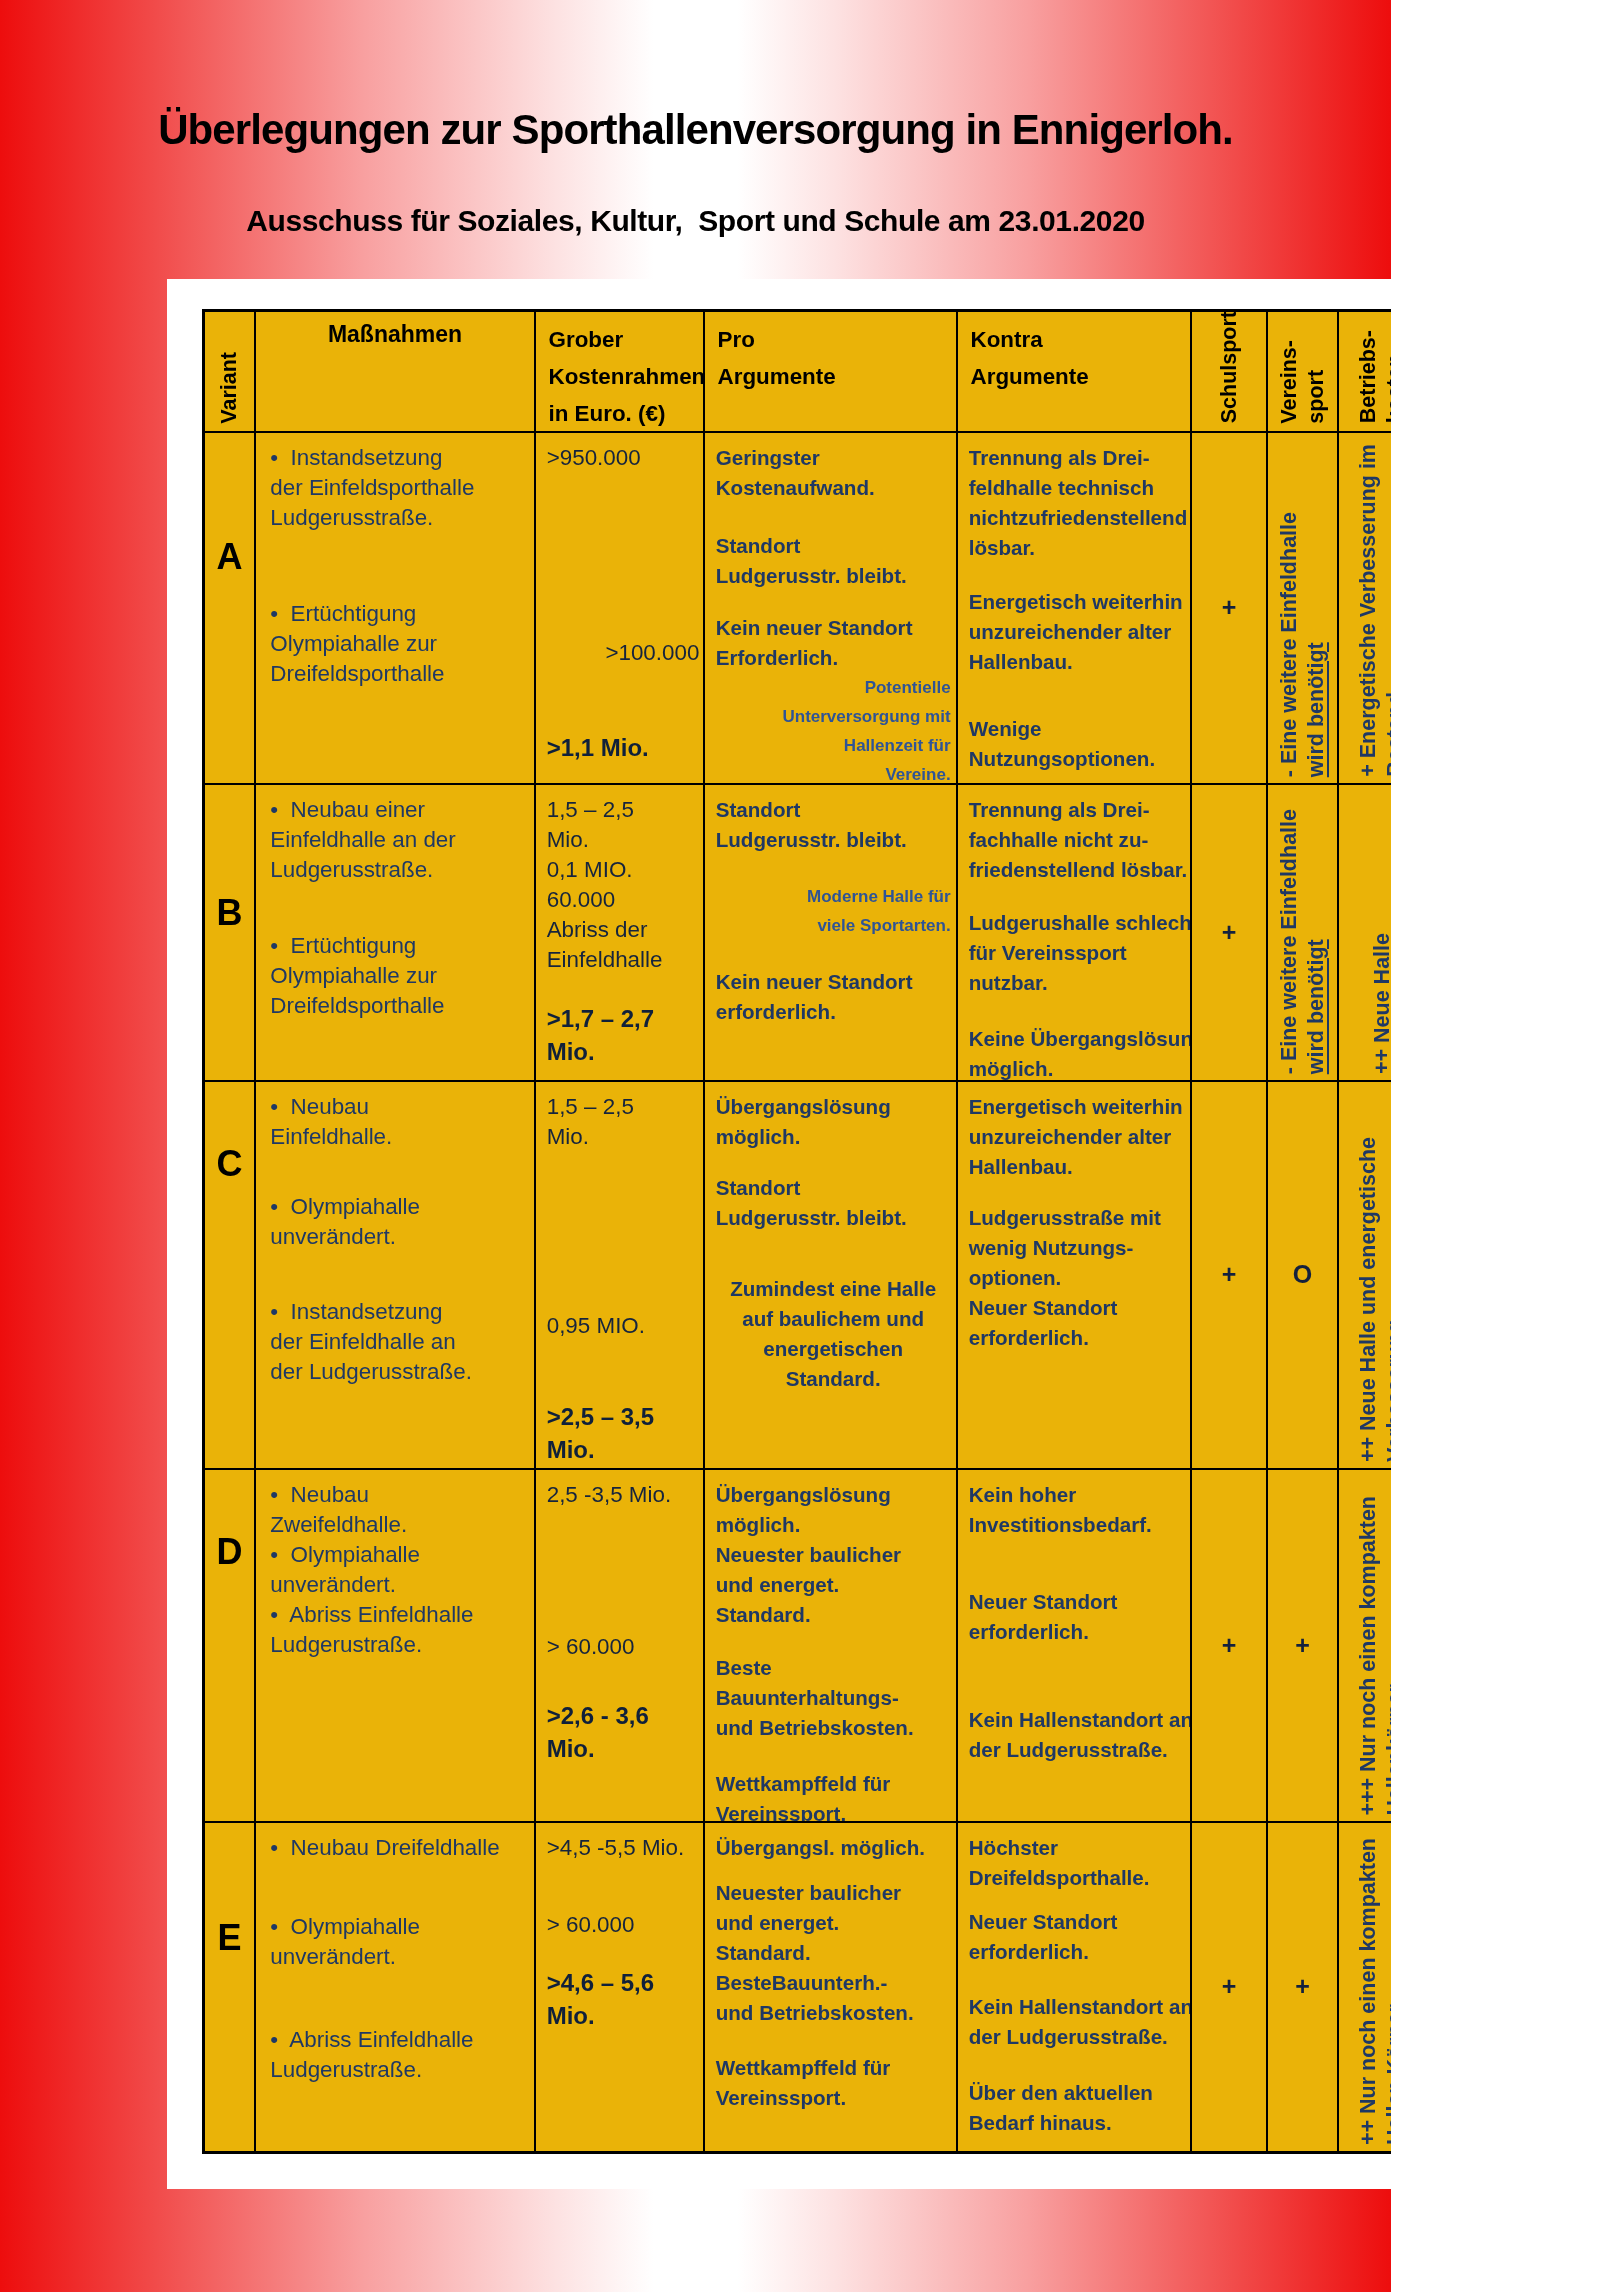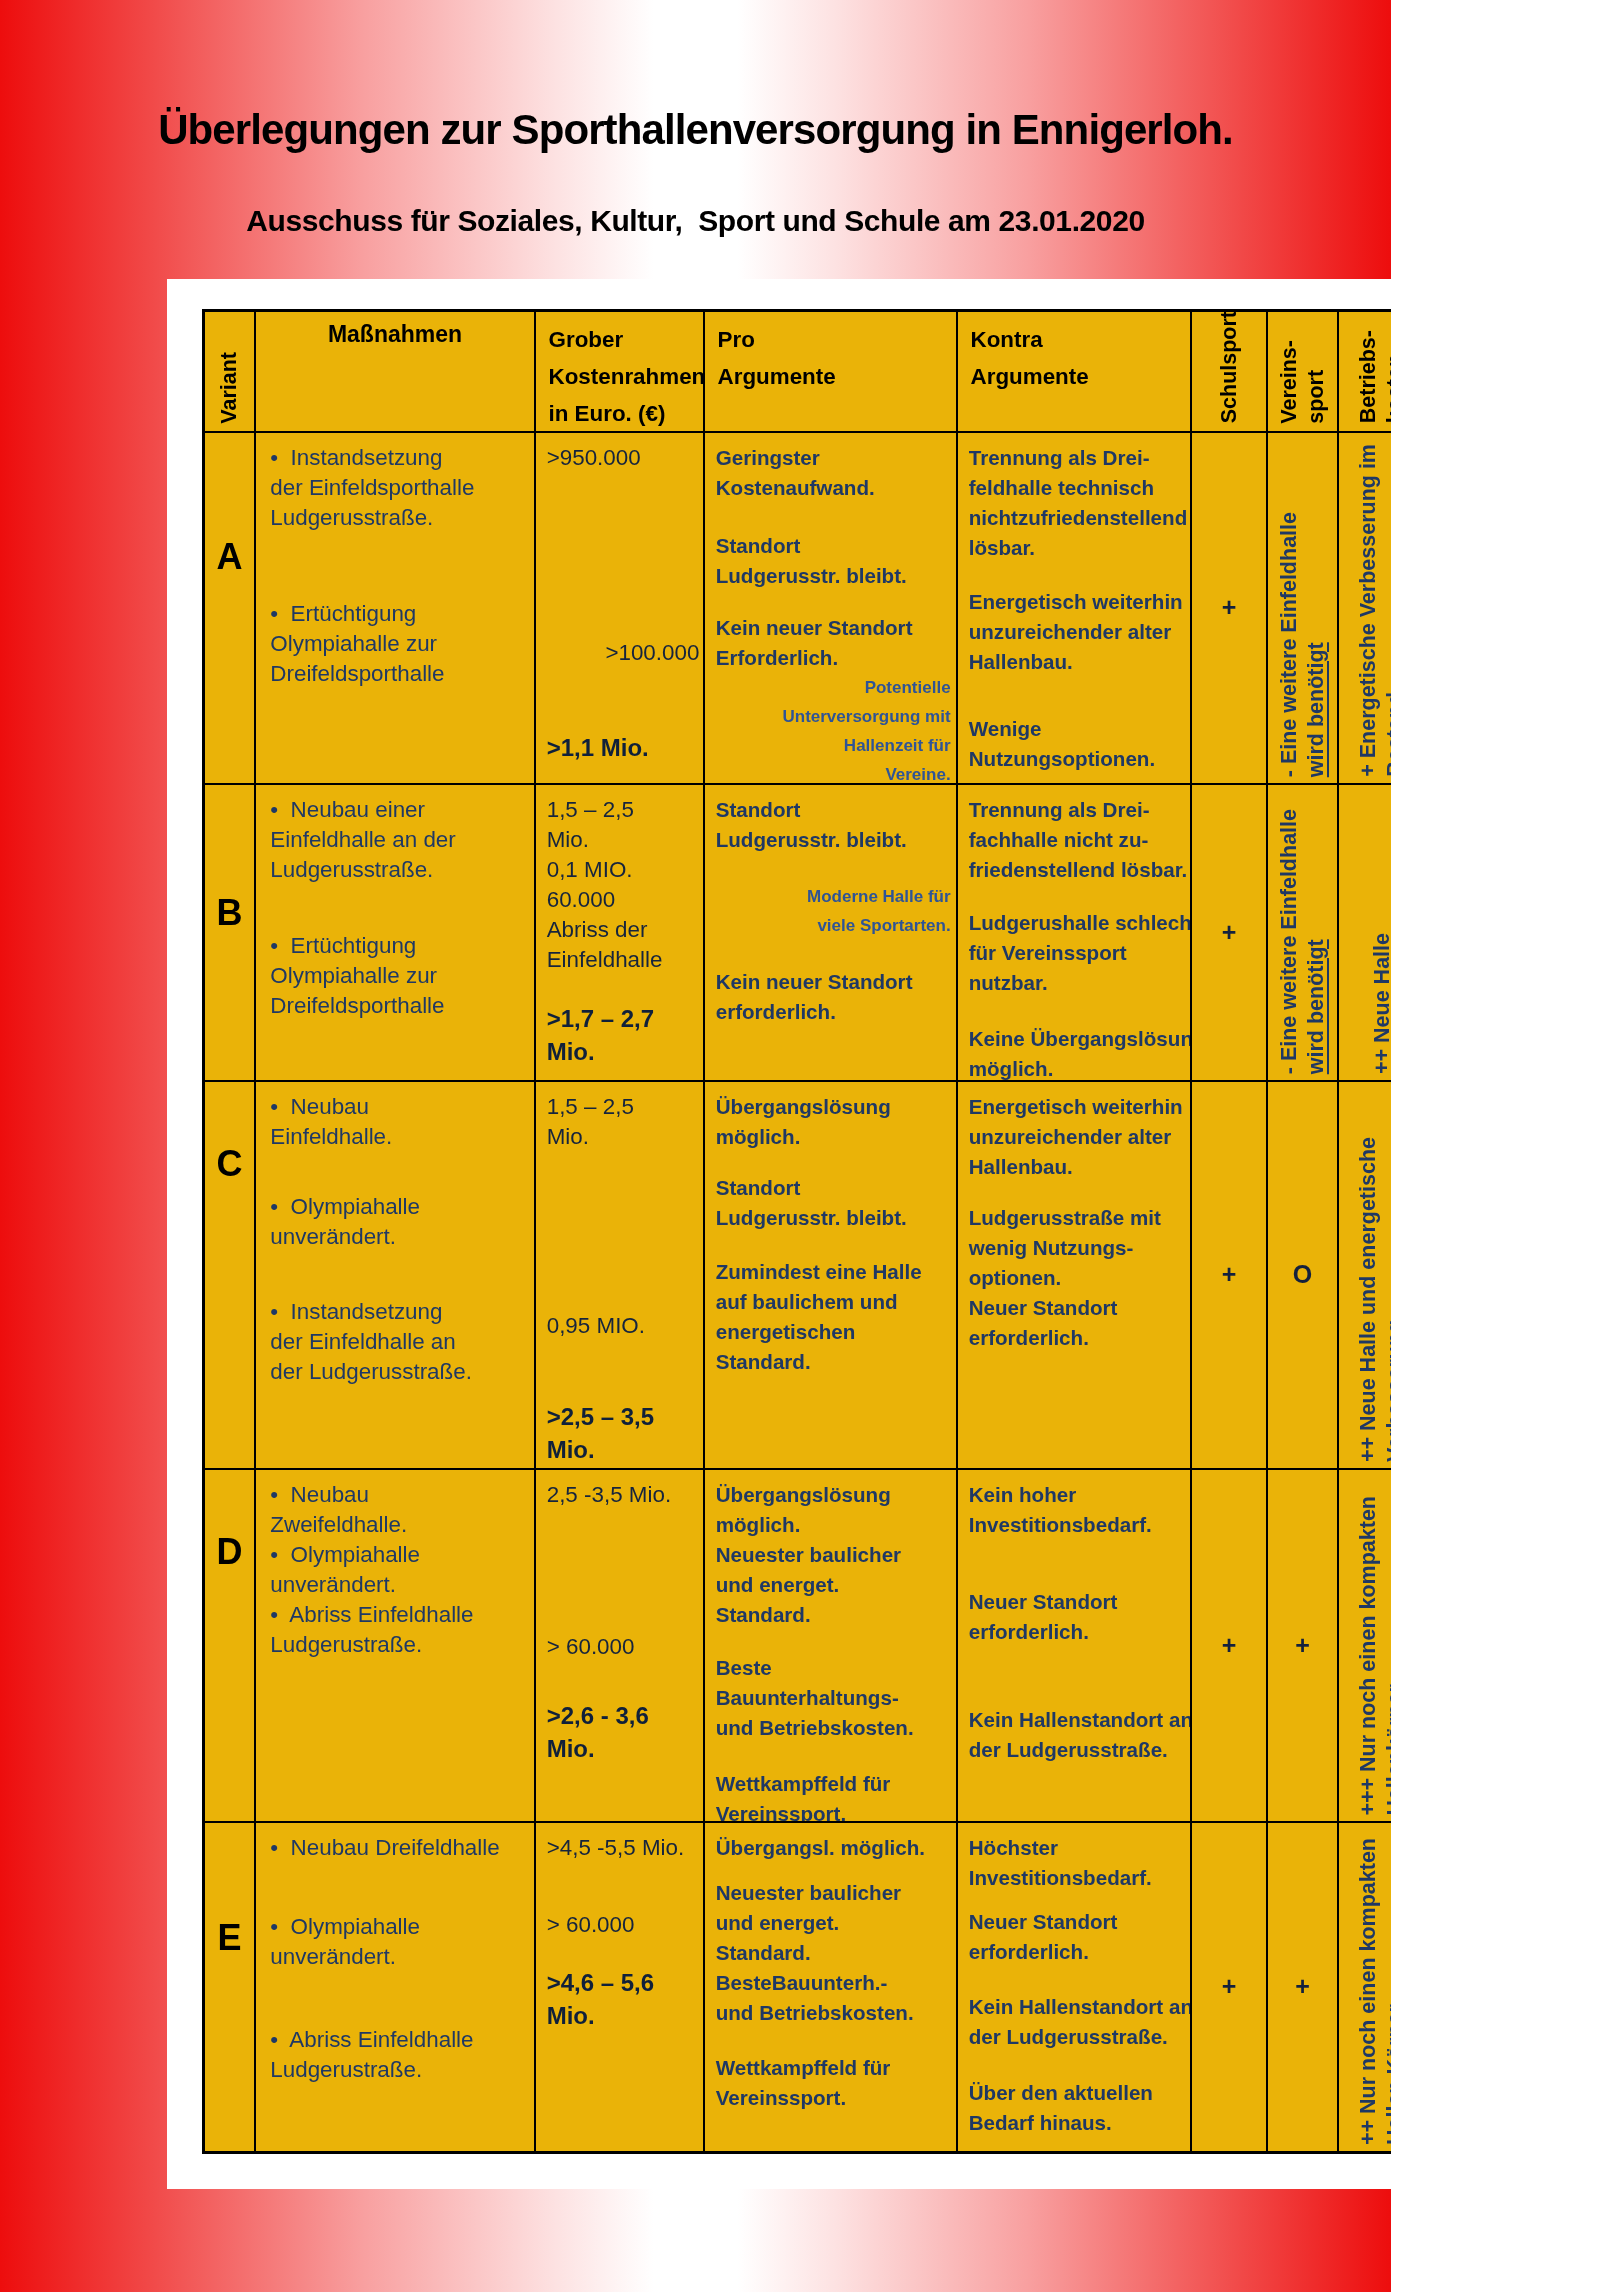--- a/index.html
+++ b/index.html
@@ -192,21 +192,21 @@
 Mio.</div>
           <div class="p" style="margin-top: 159px;">0,95 MIO.</div>
           <div class="p s-b" style="margin-top: 59px;">&gt;2,5 – 3,5
 Mio.</div>
         </div>
         <div class="cell c-text c-pro">
           <div class="p">Übergangslösung
 möglich.</div>
           <div class="p" style="margin-top: 20.6px;">Standort
 Ludgerusstr. bleibt.</div>
-          <div class="p" style="margin-top: 24px;">Zumindest eine Halle
+          <div class="p" style="margin-top: 41px; text-align: center;">Zumindest eine Halle
 auf baulichem und
 energetischen
 Standard.</div>
         </div>
         <div class="cell c-text c-kontra">
           <div class="p">Energetisch weiterhin
 unzureichender alter
 Hallenbau.</div>
           <div class="p" style="margin-top: 20.6px;">Ludgerusstraße mit
 wenig Nutzungs-
@@ -290,21 +290,21 @@
           <div class="p" style="margin-top: 15px;">Neuester baulicher
 und energet.
 Standard.
 BesteBauunterh.-
 und Betriebskosten.</div>
           <div class="p" style="margin-top: 25px;">Wettkampffeld für
 Vereinssport.</div>
         </div>
         <div class="cell c-text c-kontra rend">
           <div class="p">Höchster
-Investitionsbedarf.</div>
+Dreifeldsporthalle.</div>
           <div class="p" style="margin-top: 13.4px;">Neuer Standort
 erforderlich.</div>
           <div class="p" style="margin-top: 25px;">Kein Hallenstandort an
 der Ludgerusstraße.</div>
           <div class="p" style="margin-top: 26px;">Über den aktuellen
 Bedarf hinaus.</div>
         </div>
         <div class="cell rend plus">
           <span>+</span>
         </div>

